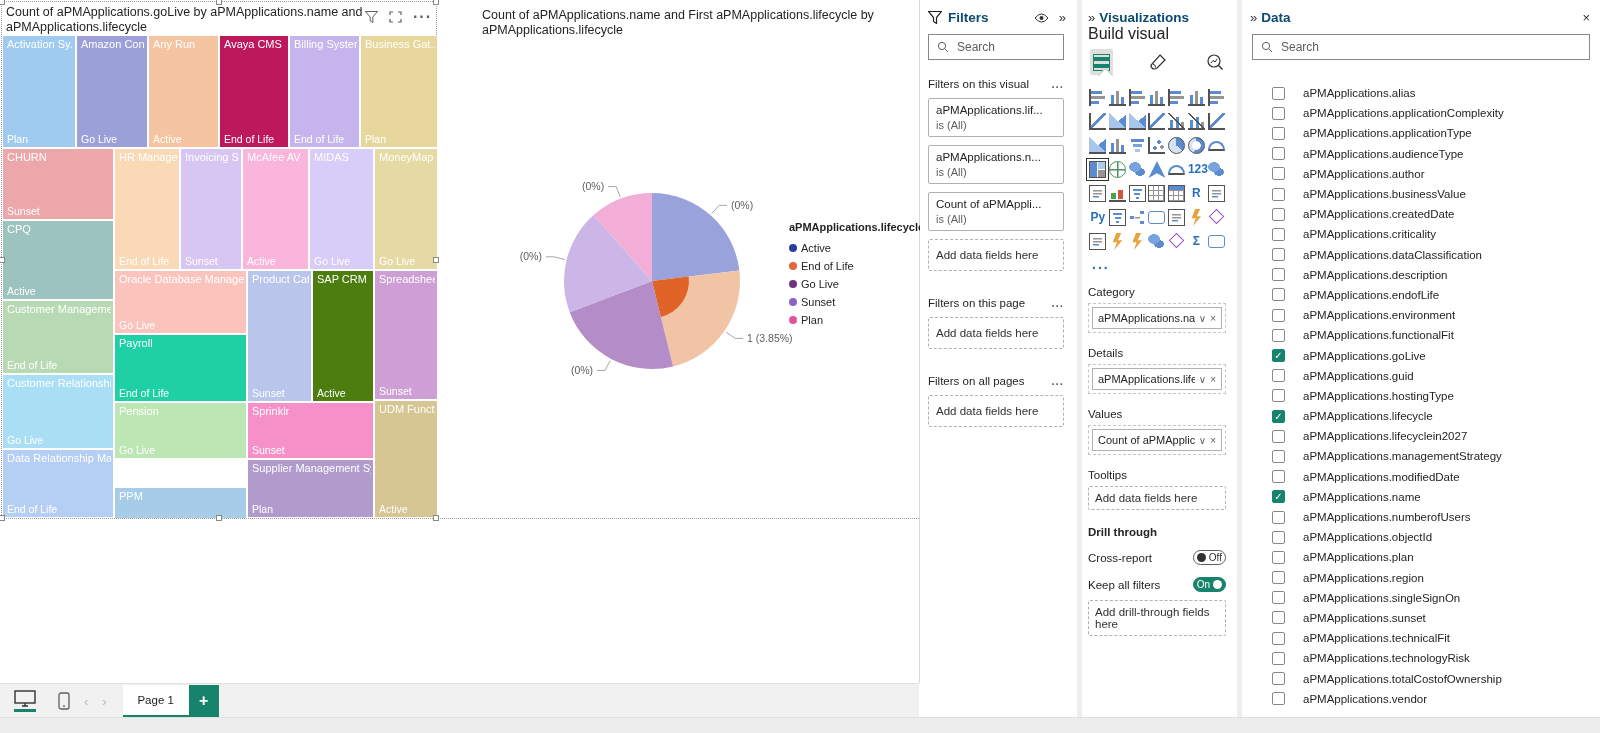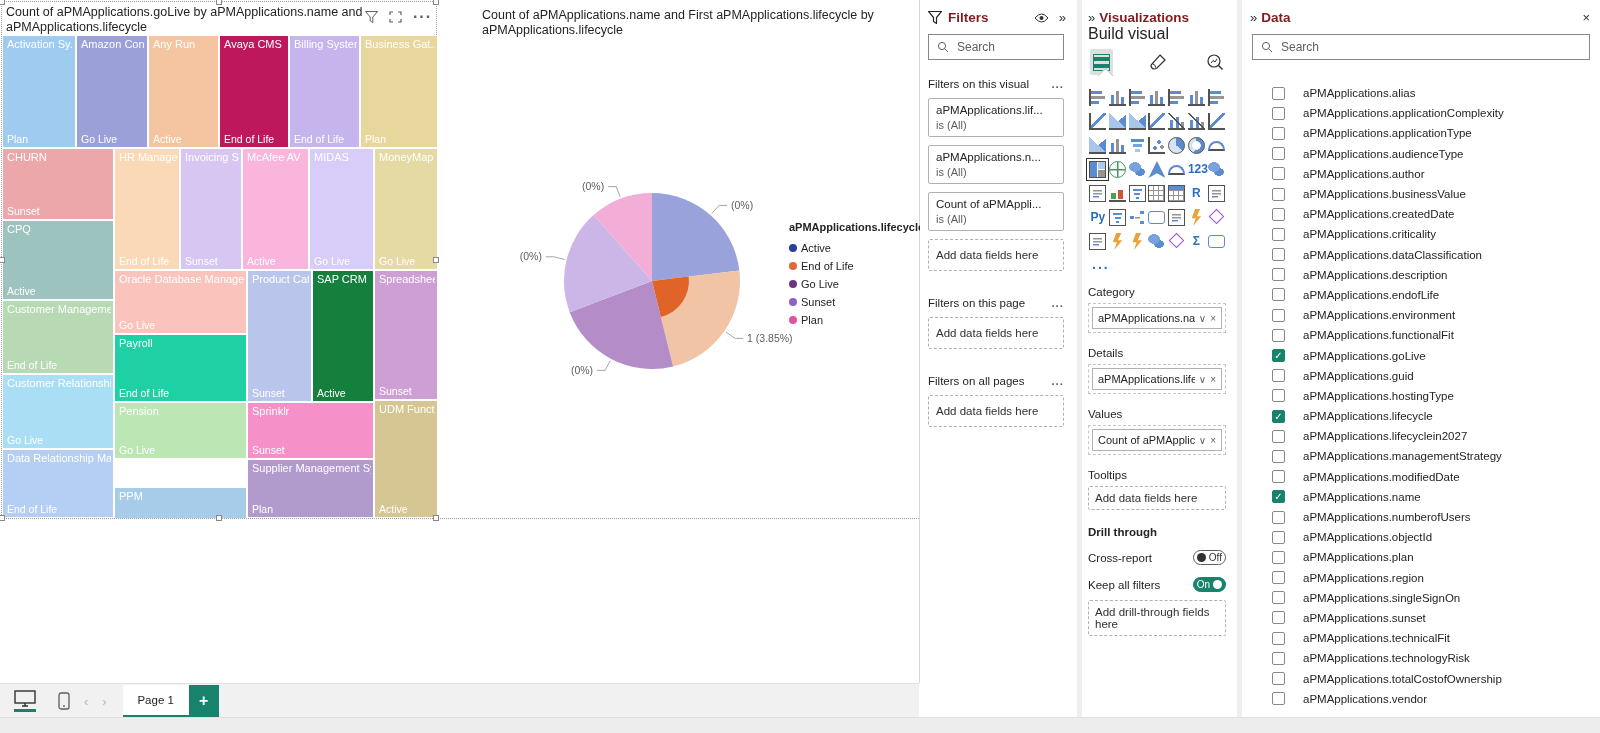--- a/index.html
+++ b/index.html
@@ -24,21 +24,21 @@
   #pie-visual{position:absolute;left:437px;top:1px;width:482px;height:518px;border-bottom:1px dotted #9d9d9d;box-sizing:border-box;background:#fff;}
   #pie-visual .visual-title{position:absolute;left:45px;top:7px;width:400px;}
   #pie-svg{position:absolute;left:0;top:0;}
   #pie-legend{position:absolute;left:352px;top:220px;font-size:11px;}
   #pie-legend .lg-title{font-weight:bold;margin-bottom:6px;color:#252423;white-space:nowrap;}
   .lg-item{display:flex;align-items:center;height:18px;color:#252423;}
   .lg-dot{width:8px;height:8px;border-radius:50%;margin-right:4px;flex:0 0 auto;}
 
   
   .pane{position:absolute;top:0;background:#fff;box-sizing:border-box;}
-  .pane-title{font-size:13.5px;font-weight:bold;color:#7f1d1d;}
+  .pane-title{font-size:13.5px;font-weight:bold;color:#0c4a6e;}
   #filters-pane{left:920px;width:152px;height:717px;padding:0 8px;}
   #viz-pane{left:1077px;width:155px;height:717px;border-left:5px solid #efefef;padding:0 6px;}
   #data-pane{left:1237px;width:363px;height:717px;border-left:5px solid #efefef;}
   .pane-head{display:flex;align-items:center;gap:6px;padding-top:10px;}
   .chev2{color:#323130;font-size:13px;letter-spacing:-2px;}
   .searchbox{display:flex;align-items:center;gap:8px;border:1px solid #8a8886;height:24px;margin-top:9px;padding:0 8px;background:#fff;}
   .searchbox .ph{color:#605e5c;font-size:12px;}
   .sec-row{display:flex;justify-content:space-between;align-items:center;margin-top:18px;color:#252423;font-size:11.5px;}
   .dots3{color:#605e5c;letter-spacing:1px;font-weight:bold;}
   .filter-card{border:1px solid #b3b0ad;border-radius:2px;margin-top:8px;padding:5px 7px;background:#fff;}
@@ -206,21 +206,21 @@
                  <span class="t-life">Go Live</span>
           </div>
           <div class="tile" style="left: 112px; top: 424px; width: 133px; height: 59px; background: rgb(166, 204, 233); margin-top: 28px;">
             <span class="t-name">PPM</span>
                  <span class="t-life">Active</span>
           </div>
           <div class="tile" style="left: 245px; top: 235px; width: 65px; height: 132px; background: rgb(186, 197, 236);">
             <span class="t-name">Product Cat...</span>
                  <span class="t-life">Sunset</span>
           </div>
-          <div class="tile" style="left: 310px; top: 235px; width: 62px; height: 132px; background: #15803d;">
+          <div class="tile" style="left: 310px; top: 235px; width: 62px; height: 132px; background: #4d7c0f;">
             <span class="t-name">SAP CRM</span>
                  <span class="t-life">Active</span>
           </div>
           <div class="tile" style="left: 372px; top: 235px; width: 64px; height: 130px; background: rgb(205, 159, 213);">
             <span class="t-name">Spreadshee...</span>
                  <span class="t-life">Sunset</span>
           </div>
           <div class="tile" style="left: 245px; top: 367px; width: 127px; height: 57px; background: rgb(245, 145, 200);">
             <span class="t-name">Sprinklr</span>
                  <span class="t-life">Sunset</span>

